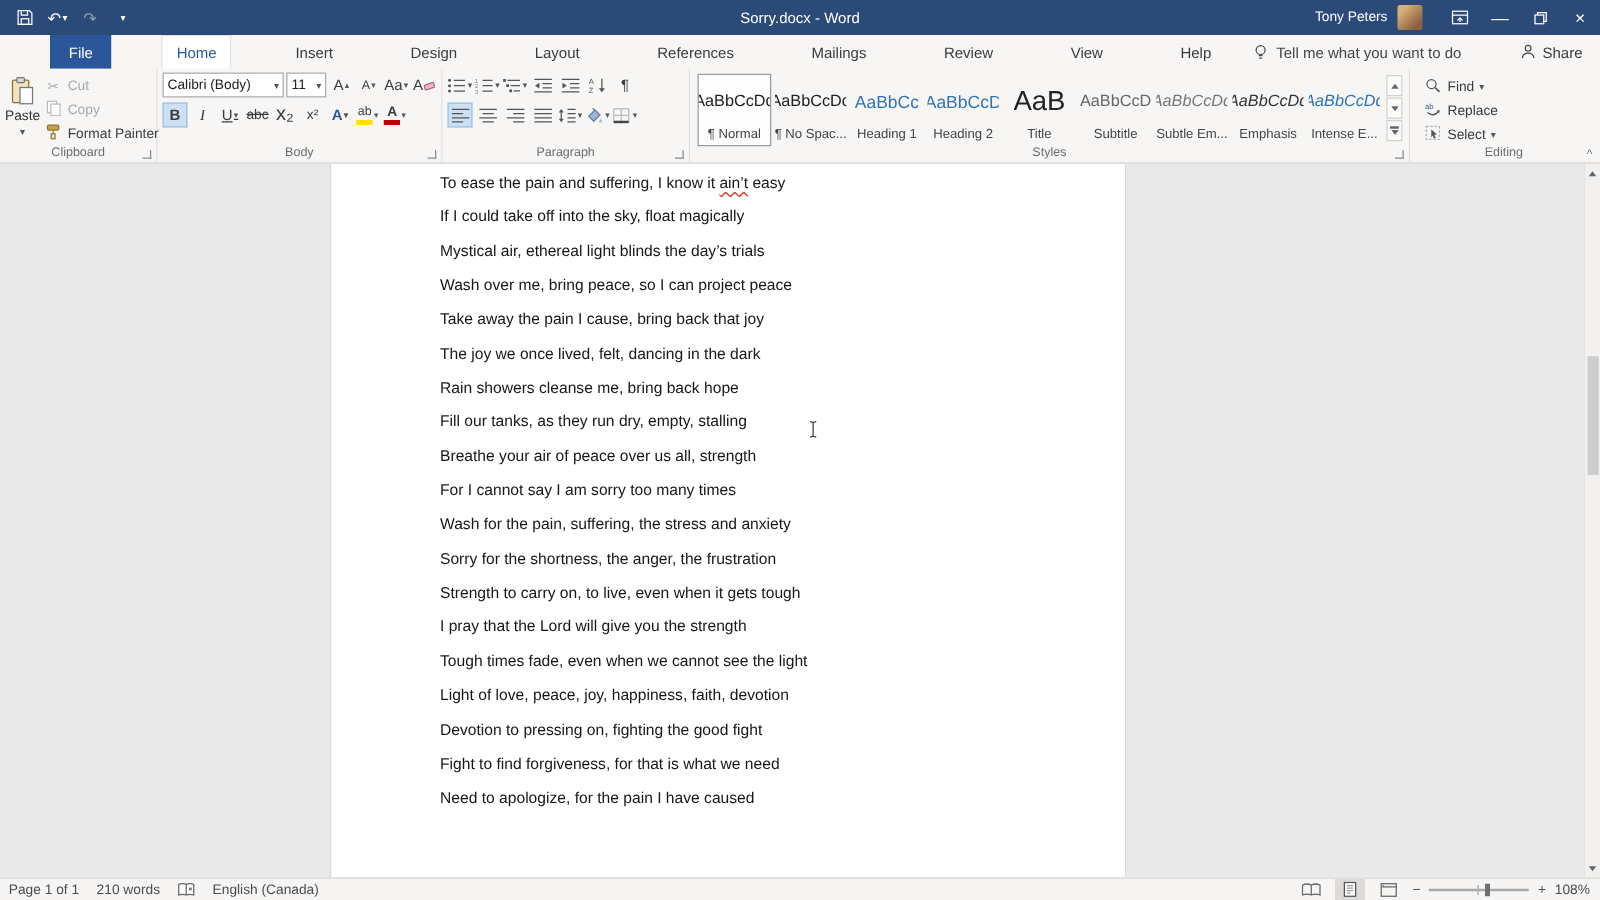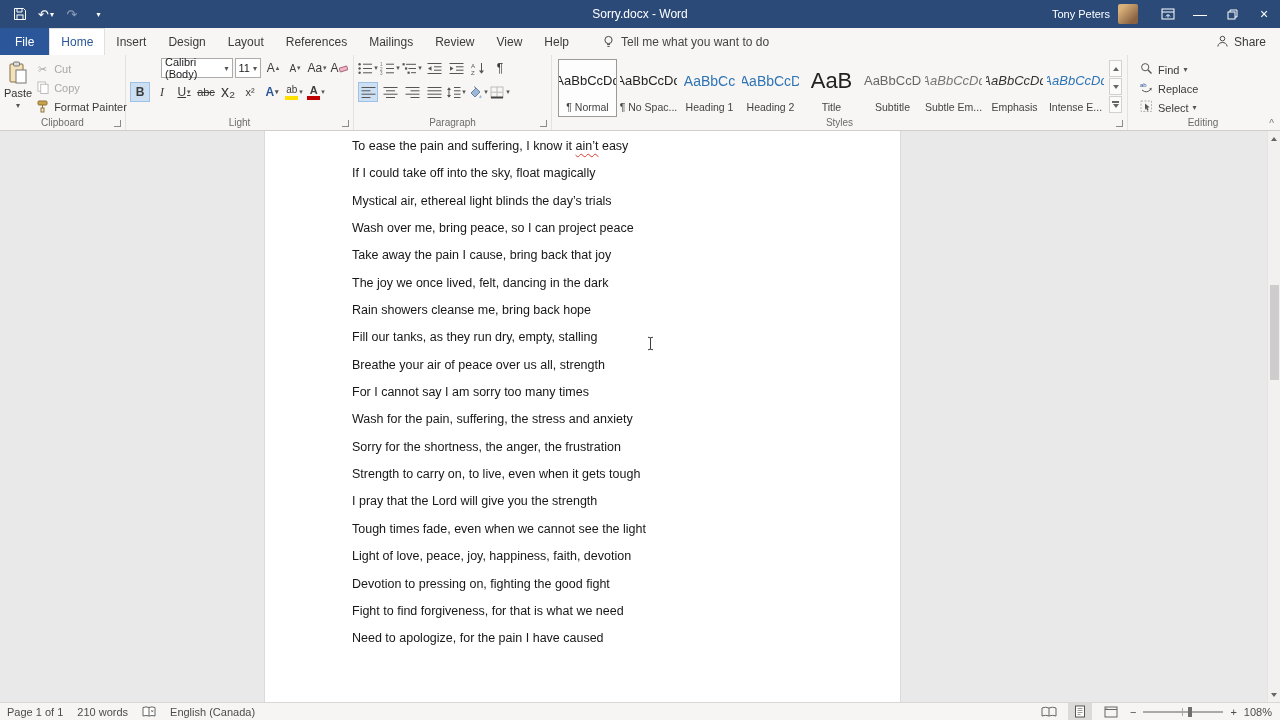--- a/index.html
+++ b/index.html
@@ -15,21 +15,21 @@
   .qat-btn.dim{opacity:.45;}
   .tb-title{position:absolute;left:0;right:0;top:0;height:28px;line-height:28px;text-align:center;font-size:12px;color:#fff;z-index:1;}
   .tb-right{margin-left:auto;display:flex;align-items:center;height:28px;z-index:2;}
   .tb-user{font-size:11px;margin-right:8px;}
   .avatar{width:20px;height:20px;border-radius:2px;background:linear-gradient(135deg,#d8b079 20%,#8a6242 80%);margin-right:14px;}
   .winbtn{width:32px;height:28px;display:flex;align-items:center;justify-content:center;font-size:14px;}
 
   
   .tabrow{height:27px;background:#f7f6f5;display:flex;align-items:stretch;font-size:12px;color:#3b3b3b;}
   .tabs{display:flex;align-items:stretch;}
-  .tab{padding:0 11px;display:flex;align-items:center;}
+  .tab{padding:0 11px;display:flex;align-items:center;margin-left:40px;}
   .tab.file{background:var(--accent,#2b579a);color:#fff;padding:0 15px;}
   .tab.active{background:#fff;color:var(--accent,#2b579a);border:1px solid #e1e0de;border-bottom:none;}
   .tellme{display:flex;align-items:center;gap:6px;margin-left:22px;color:#454545;}
   .share{margin-left:auto;display:flex;align-items:center;gap:5px;padding:0 14px;color:#3b3b3b;}
 
   
   .ribbon{height:76px;background:#f7f6f5;display:flex;border-bottom:1px solid #cfcecd;position:relative;}
   .group{position:relative;border-right:1px solid #e3e2e0;padding:3px 4px 14px 4px;}
   .group-label{position:absolute;bottom:0;left:0;right:0;text-align:center;font-size:10px;color:#6b6b6b;height:13px;line-height:12px;}
   .launcher{position:absolute;bottom:3px;right:4px;width:7px;height:7px;border-right:1px solid #8a8a8a;border-bottom:1px solid #8a8a8a;}
@@ -40,21 +40,21 @@
   .small-col{display:flex;flex-direction:column;gap:1px;padding-top:2px;}
   .sbtn{display:flex;align-items:center;gap:4px;font-size:11px;color:#3b3b3b;height:19px;padding:0 3px;white-space:nowrap;}
   .sbtn.disabled{color:#a8a8a8;}
   .sbtn .ic{width:15px;text-align:center;}
   .dd{font-size:8px;color:#555;}
 
   .two-rows{display:flex;flex-direction:column;gap:4px;}
   .row{display:flex;align-items:center;gap:2px;}
   .combo{height:20px;background:#fff;border:1px solid #ababab;display:flex;align-items:center;font-size:11px;color:#222;padding:0 3px;}
   .combo .dd{margin-left:auto;padding-left:3px;}
-  .fontname{width:98px;margin-left:31px;}
+  .fontname{width:98px;}
   .fontsize{width:32px;}
   .sq{min-width:20px;height:20px;display:flex;align-items:center;justify-content:center;font-size:12px;color:#3b3b3b;}
   .sq .mini{font-size:7px;margin-left:1px;color:#555;}
   .sq.active{background:#cde0f3;border:1px solid #9ec2e5;}
   .b{font-weight:bold;}
   .i{font-style:italic;font-family:"Liberation Serif",serif;}
   .u{text-decoration:underline;}
   .strike{text-decoration:line-through;font-size:11px;}
   .fx{color:var(--accent,#2b579a);font-weight:bold;}
   .barbtn{display:flex;flex-direction:column;align-items:center;line-height:12px;}
@@ -285,21 +285,21 @@
           </div>
           <div class="sq">
             <span class="barbtn">
                 <span style="font-size:11px;font-weight:bold;">A</span>
                 <span class="bar red"></span>
               </span>
             <span class="mini">▾</span>
           </div>
         </div>
       </div>
-      <div class="group-label">Light</div>
+      <div class="group-label">Body</div>
       <span class="launcher"></span>
     </div>
 
     <div class="group" style="width:198px;">
       <div class="two-rows">
         <div class="row">
           <div class="sq">
               <svg width="15" height="13" viewBox="0 0 15 13">
                 <circle cx="1.6" cy="2.2" r="1.2" fill="#555"></circle>
                 <circle cx="1.6" cy="6.5" r="1.2" fill="#555"></circle>

